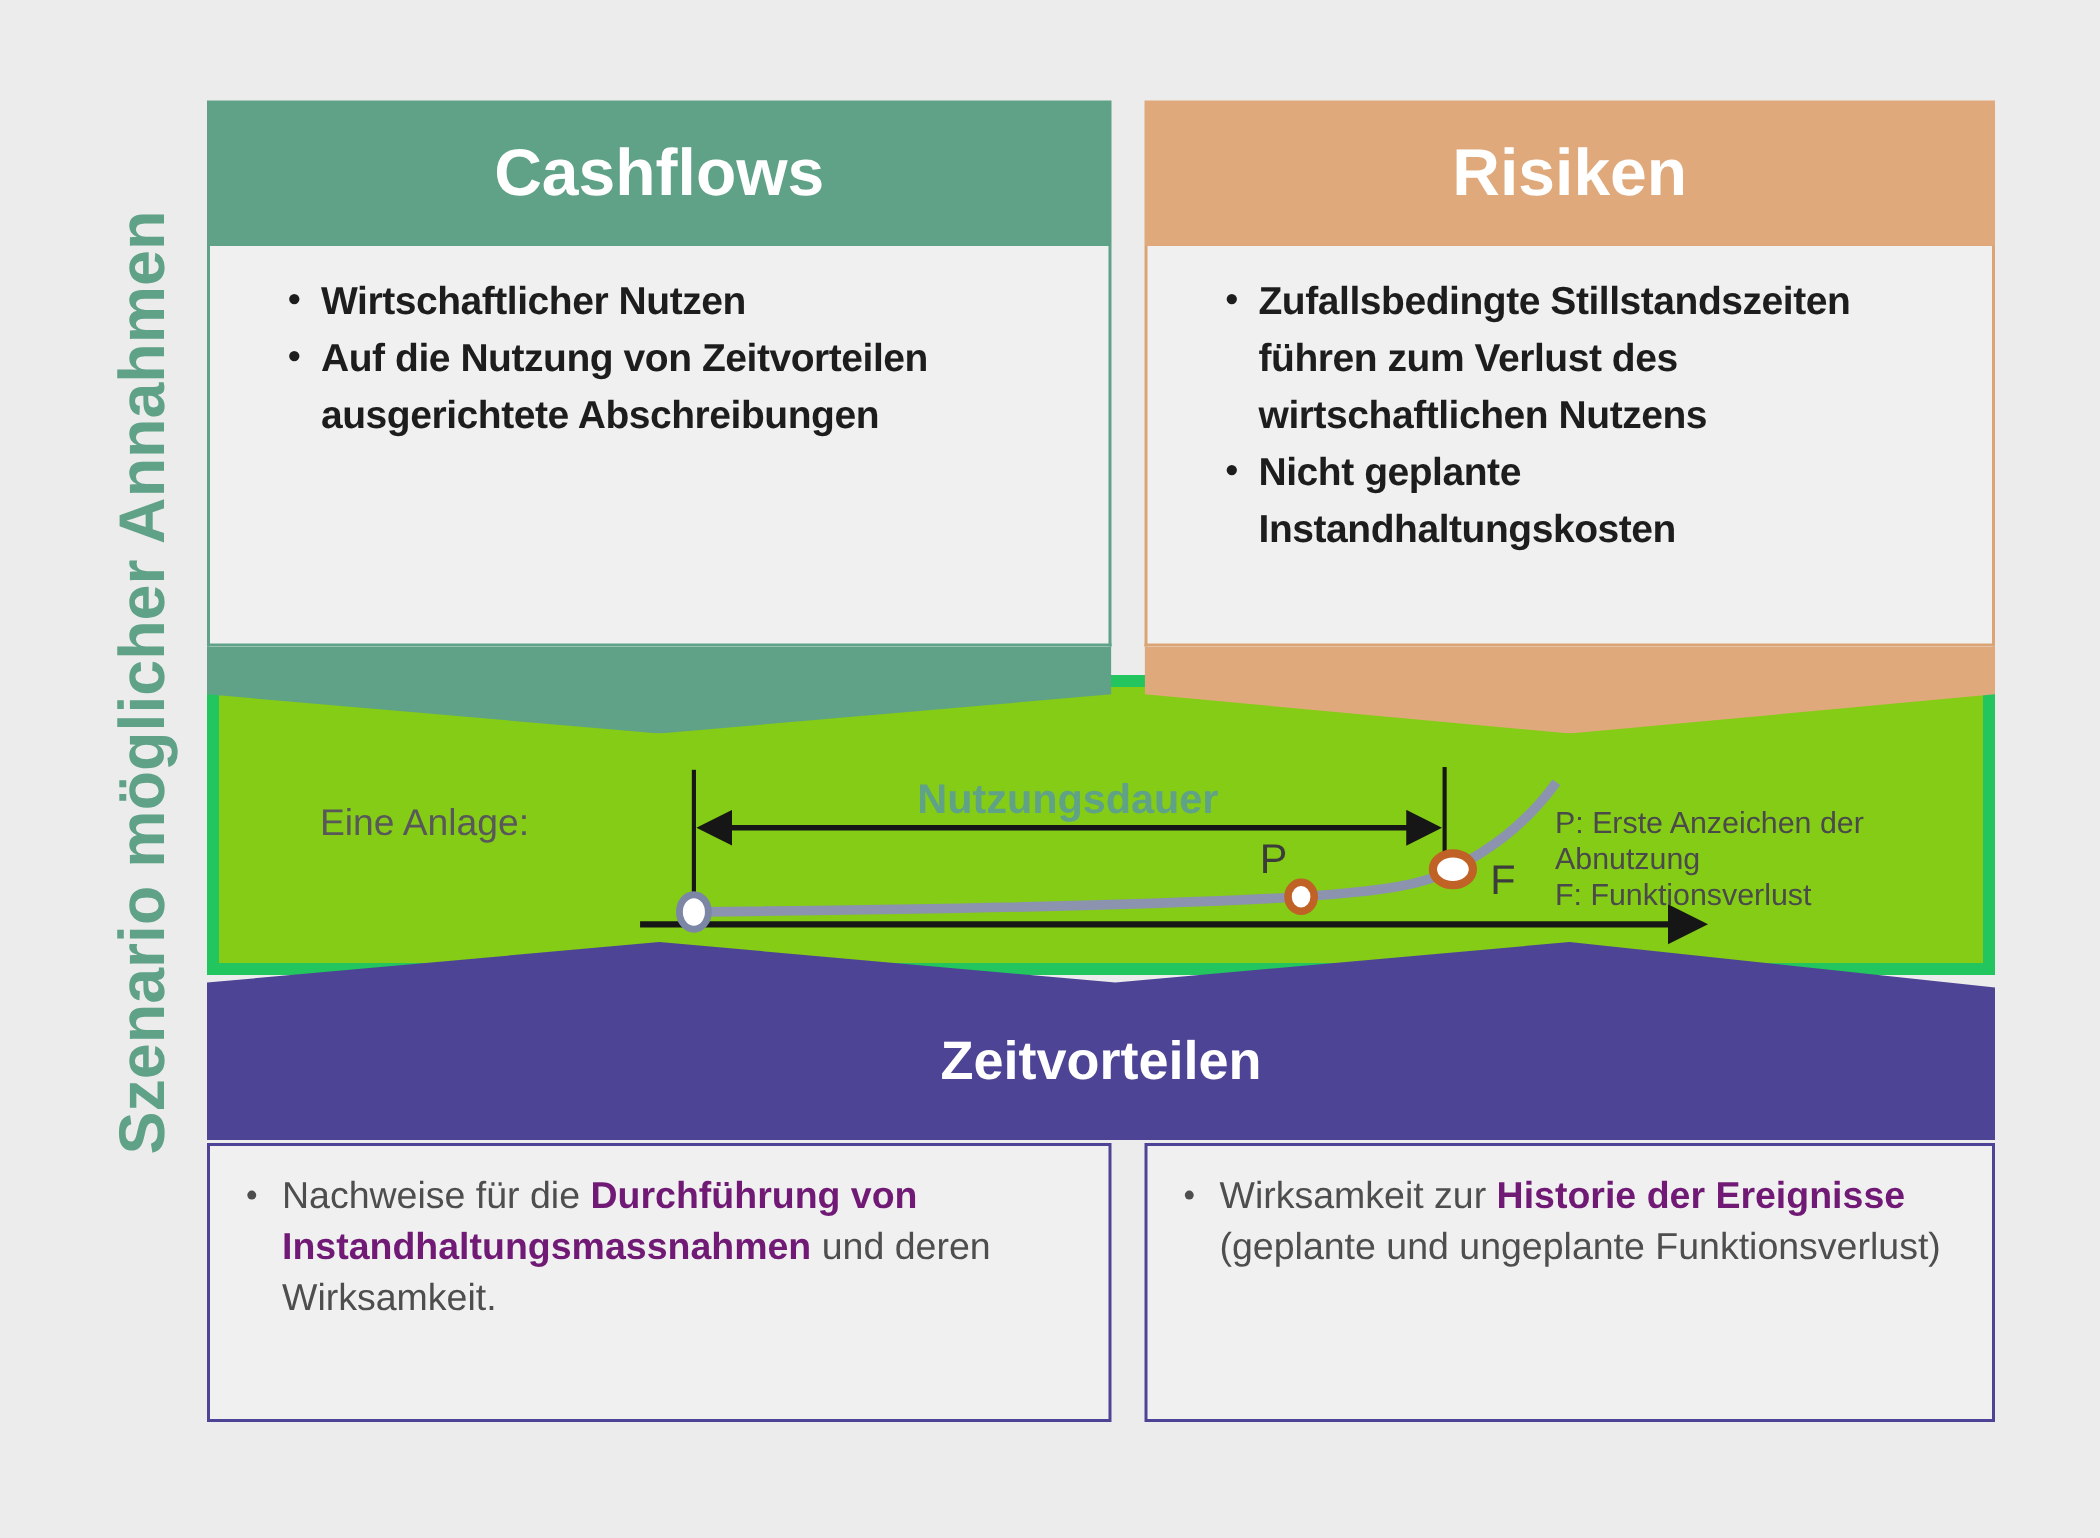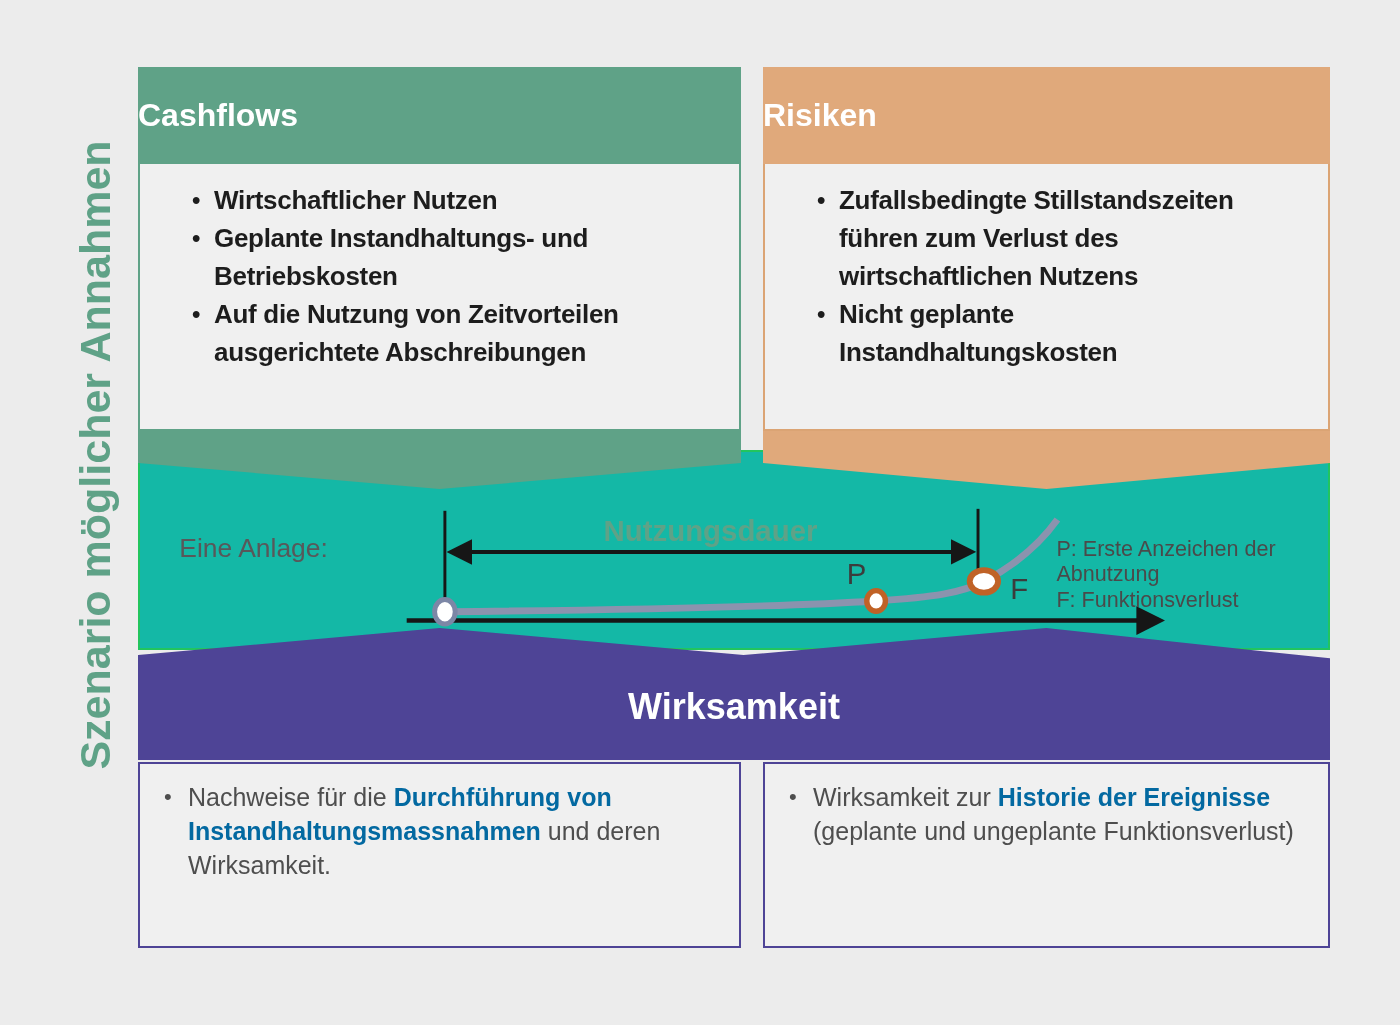--- a/index.html
+++ b/index.html
@@ -8,22 +8,22 @@
 
   
   .side-title{position:absolute;left:-255px;top:432px;width:700px;height:46px;
     transform:rotate(-90deg);display:flex;align-items:center;justify-content:center;
     font-size:43px;font-weight:bold;color:#5fa287;letter-spacing:0px;white-space:nowrap;}
 
   
   .top-box{position:absolute;top:67px;display:flex;flex-direction:column;z-index:2;}
   .top-box.cash{left:138px;width:603px;height:364px;}
   .top-box.risk{left:763px;width:567px;height:364px;}
-  .box-header{height:97px;display:flex;align-items:center;justify-content:flex-start;
-    color:#ffffff;font-size:32px;font-weight:bold;}
+  .box-header{height:97px;display:flex;align-items:center;justify-content:center;
+    color:#ffffff;font-size:44px;font-weight:bold;}
   .box-header.green{background:#5fa287;}
   .box-header.orange{background:#e0a97b;}
   .box-body{flex:1;background:#f0f0f0;border:2px solid #5fa287;border-top:none;box-sizing:border-box;}
   .top-box.risk .box-body{border-color:#dba474;}
 
   ul.bullets{margin:0;padding:0;list-style:none;}
   .top-box ul.bullets{padding:17px 10px 0 52px;}
   .top-box li{position:relative;padding-left:22px;font-size:26px;font-weight:bold;color:#1d1d1d;
     line-height:38px;letter-spacing:-0.3px;}
   .top-box li span{white-space:pre-line;}
@@ -31,57 +31,55 @@
   .top-box li::before{font-size:24px;color:#1d1d1d;}
 
   
   .band{position:absolute;top:431px;height:58px;z-index:3;
     clip-path:polygon(0 0,100% 0,100% 55%,50% 100%,0 55%);}
   .band.green-band{left:138px;width:603px;background:#5fa287;}
   .band.orange-band{left:763px;width:567px;background:#e0a97b;}
 
   
   .middle-box{position:absolute;left:138px;top:450px;width:1192px;height:200px;
-    background:#14b8a6;border:2px solid #22c55e;box-sizing:border-box;z-index:1;}
+    background:#84cc16;border:8px solid #22c55e;box-sizing:border-box;z-index:1;}
   .middle-box svg{position:absolute;left:0;top:0;width:100%;height:100%;}
   .svg-label{font-family:"Liberation Sans",sans-serif;}
 
   
   .banner{position:absolute;left:138px;top:628px;width:1192px;height:132px;background:#4e4496;z-index:4;
     clip-path:polygon(0 20.5%,25.3% 0,50.8% 20.5%,76.2% 0,100% 23%,100% 100%,0 100%);
     display:flex;align-items:center;justify-content:center;padding-top:26px;box-sizing:border-box;}
   .banner span{color:#ffffff;font-size:36px;font-weight:bold;}
 
   
   .bottom-box{position:absolute;top:762px;height:186px;background:#f0f0f0;
     border:2px solid #4e4496;box-sizing:border-box;z-index:2;}
   .bottom-box.left{left:138px;width:603px;}
   .bottom-box.right{left:763px;width:567px;}
   .bottom-box ul.bullets{padding:16px 14px 0 24px;}
   .bottom-box li{position:relative;padding-left:24px;font-size:25px;font-weight:normal;color:#4e4e4e;
     line-height:34px;}
   .bottom-box li::before{font-size:22px;color:#4e4e4e;top:1px;}
-  .accent-bold{font-weight:bold;color:#0369a1;}
+  .accent-bold{font-weight:bold;color:#701a75;}
 </style>
 </head>
 <body>
 
 <div class="canvas">
 
   <div class="side-title">Szenario möglicher Annahmen</div>
 
   <section class="top-box cash">
     <header class="box-header green">
       <span>Cashflows</span>
     </header>
     <div class="box-body">
       <ul class="bullets">
           <li><span>Wirtschaftlicher Nutzen</span></li>
-          <li><span>Geplante Instandhaltungs- und
-Betriebskosten</span></li>
           <li><span>Auf die Nutzung von Zeitvorteilen
 ausgerichtete Abschreibungen</span></li>
         </ul>
     </div>
   </section>
 
   <section class="top-box risk">
     <header class="box-header orange">
       <span>Risiken</span>
     </header>
@@ -126,21 +124,21 @@
       <text class="svg-label" x="721" y="135" font-size="30" fill="#3c3c3c" text-anchor="middle">P</text>
       <text class="svg-label" x="878" y="150" font-size="30" fill="#3c3c3c">F</text>
 
       <text class="svg-label" x="925" y="106" font-size="22" fill="#4a4a4a">P: Erste Anzeichen der</text>
       <text class="svg-label" x="925" y="132" font-size="22" fill="#4a4a4a">Abnutzung</text>
       <text class="svg-label" x="925" y="158" font-size="22" fill="#4a4a4a">F: Funktionsverlust</text>
     </svg>
   </section>
 
   <div class="banner">
-    <span>Wirksamkeit</span>
+    <span>Zeitvorteilen</span>
   </div>
 
   <section class="bottom-box left">
     <ul class="bullets">
         <li><span>Nachweise für die </span><span class="accent-bold">Durchführung von Instandhaltungsmassnahmen</span><span> und deren Wirksamkeit.</span></li>
       </ul>
   </section>
 
   <section class="bottom-box right">
     <ul class="bullets">

